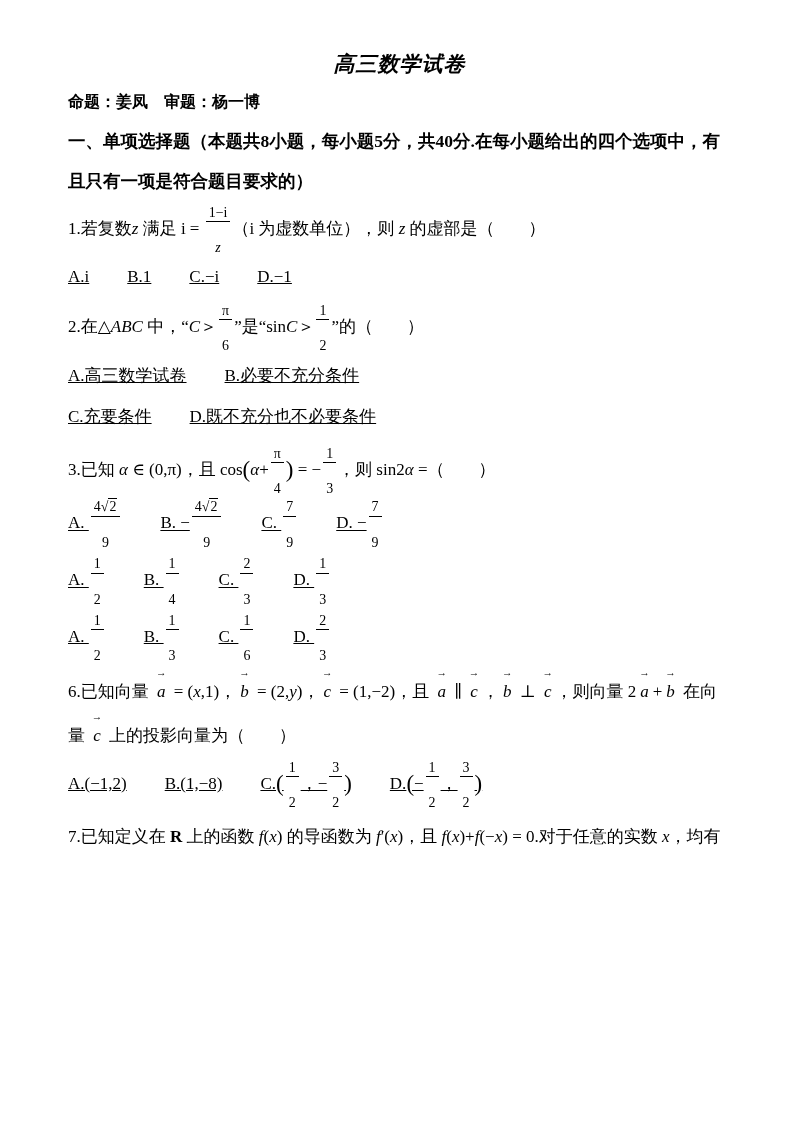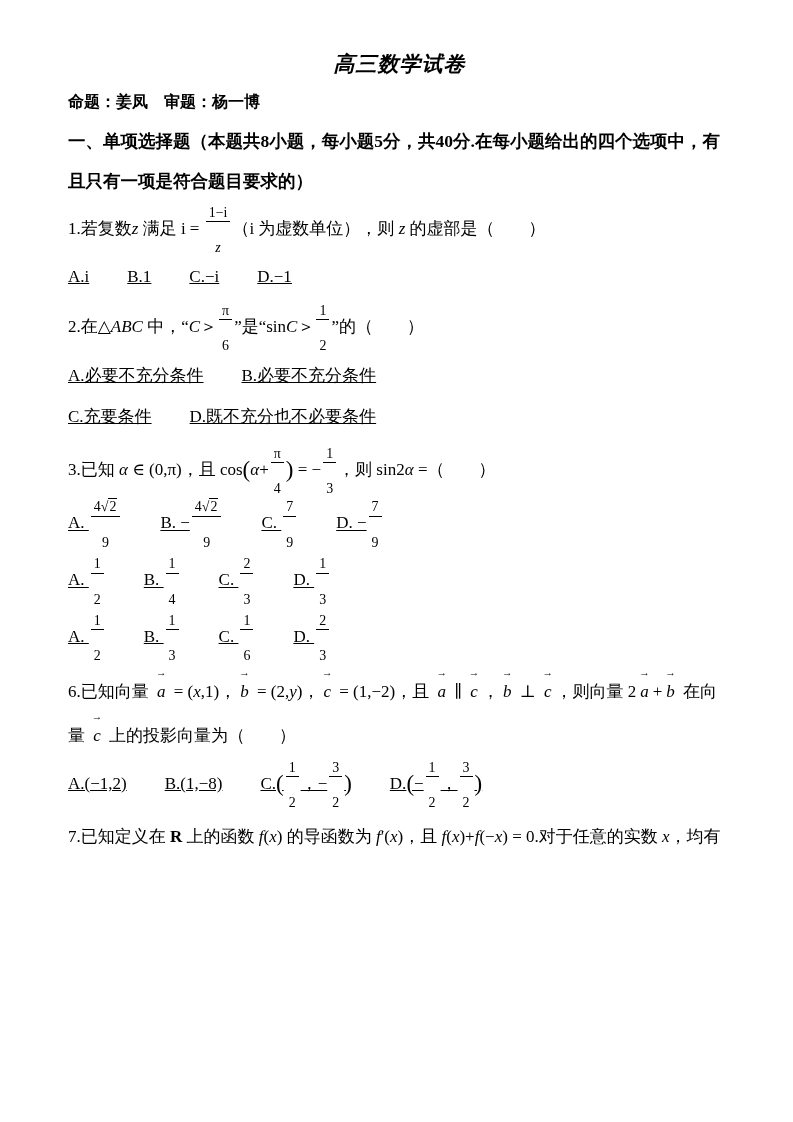--- a/index.html
+++ b/index.html
@@ -62,21 +62,21 @@
         <div class="optline"><span class="opt">A.i</span><span class="opt">B.1</span><span class="opt">C.−i</span><span class="opt">D.−1</span></div>
       </div>
       <div class="question">
         <div class="stem">2.在△<span class="it">ABC</span> 中，“<span class="it">C</span>＞<span class="frac">
             <span class="fnum">π</span>
             <span class="fden">6</span>
           </span>”是“sin<span class="it">C</span>＞<span class="frac">
             <span class="fnum">1</span>
             <span class="fden">2</span>
           </span>”的（　　）</div>
-        <div class="optline"><span class="opt">A.必要不充分条件</span><span class="opt">B.必要不充分条件</span></div>
+        <div class="optline"><span class="opt">A.高三数学试卷</span><span class="opt">B.必要不充分条件</span></div>
         <div class="optline"><span class="opt">C.充要条件</span><span class="opt">D.既不充分也不必要条件</span></div>
       </div>
       <div class="question">
         <div class="stem">3.已知 <span class="it">α</span> ∈ (0,π)，且 cos<span class="big">(</span><span class="it">α</span>+<span class="frac">
             <span class="fnum">π</span>
             <span class="fden">4</span>
           </span><span class="big">)</span> = −<span class="frac">
             <span class="fnum">1</span>
             <span class="fden">3</span>
           </span>，则 sin2<span class="it">α</span> =（　　）</div>

